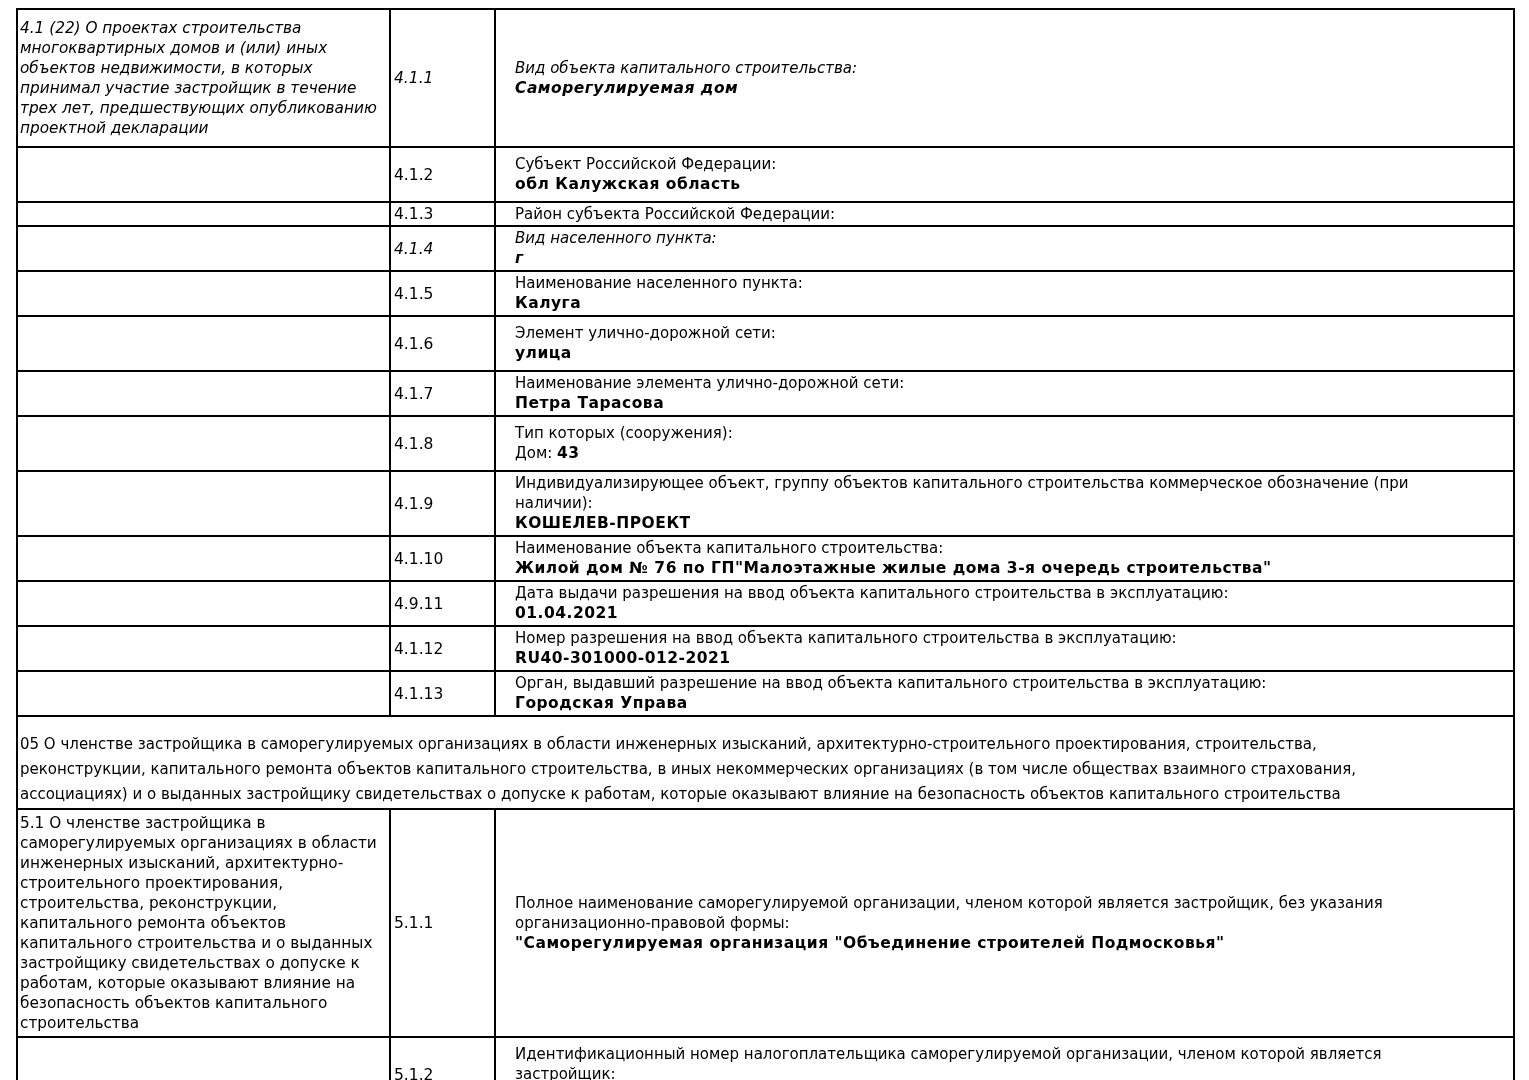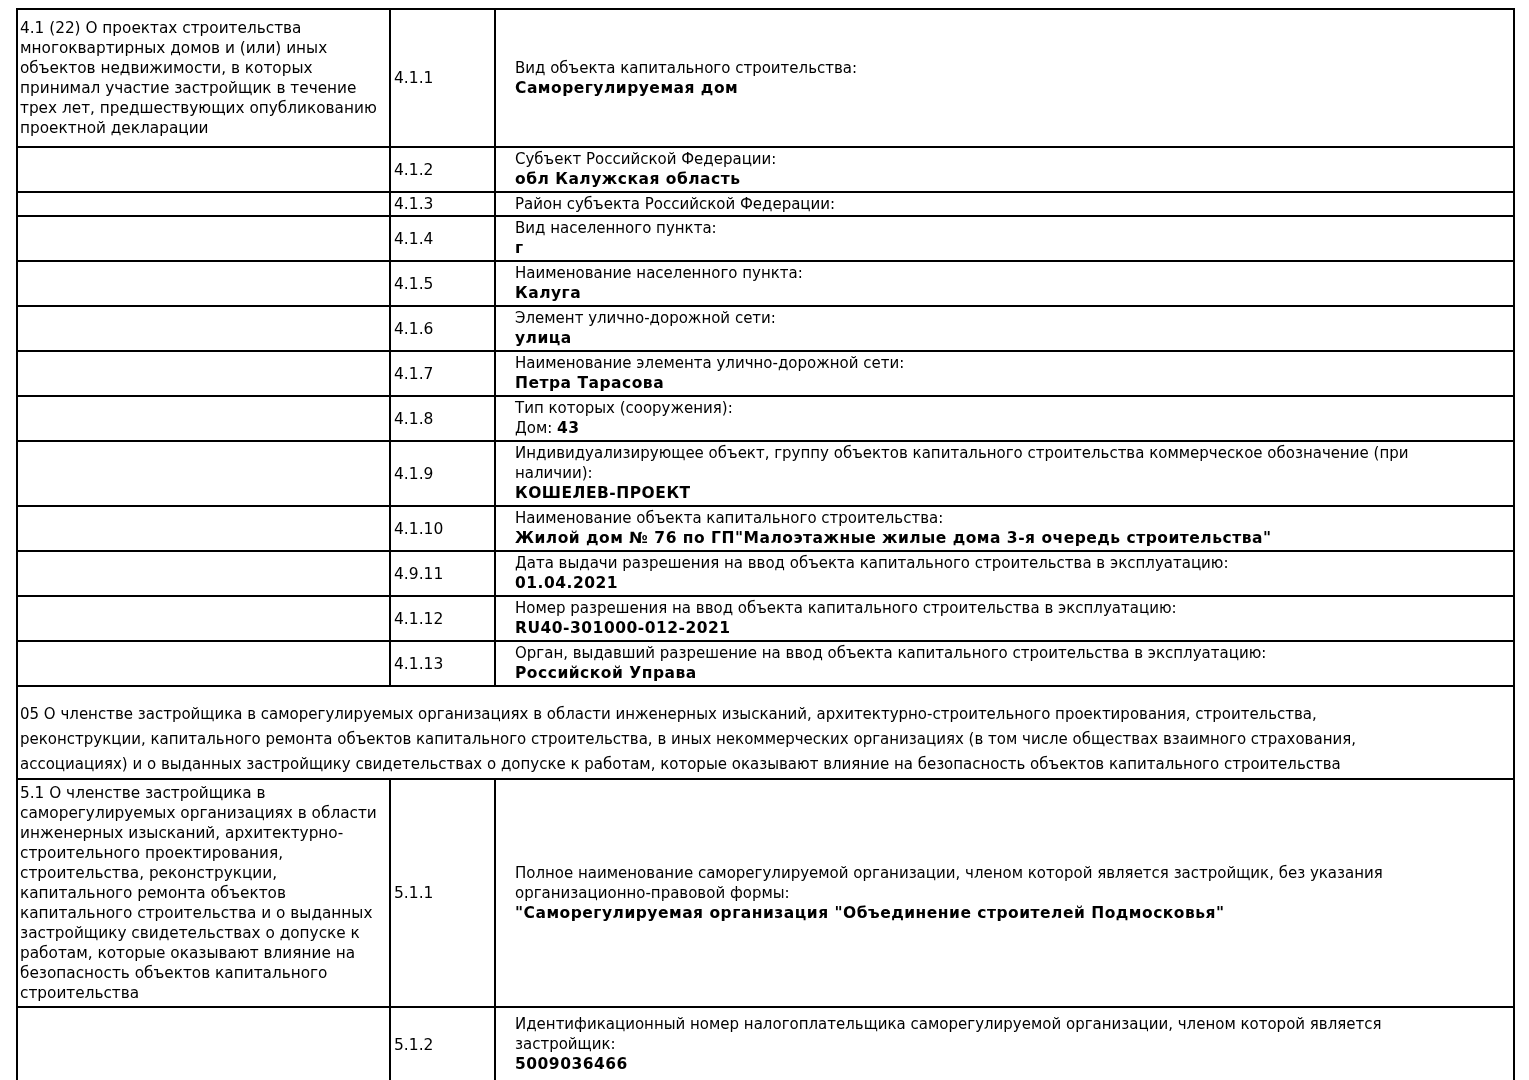--- a/index.html
+++ b/index.html
@@ -57,24 +57,24 @@
     font-size: 15px;
     letter-spacing: 0;
   }
   td.section-cell {
     padding: 15px 4px 1px 2px;
     font-size: 15px;
     line-height: 25px;
   }
   .section-text { max-width: 1412px; }
 
-  tr.rh125 { height: 138px; }
-  tr.rh47  { height: 45px; }
+  tr.rh125 { height: 138px; font-style: italic; }
+  tr.rh47  { height: 55px; }
   tr.rh25  { height: 19px; }
-  tr.rh41  { height: 41px; }
+  tr.rh41  { height: 41px; font-style: italic; }
   tr.rh45  { height: 45px; }
   tr.rh43  { height: 43px; }
   tr.rh58  { height: 58px; }
   tr.rh75  { height: 75px; }
   tr.rh225 { height: 228px; }
   tr.rh70  { height: 70px; }
 </style>
 </head>
 <body>
 
@@ -192,21 +192,21 @@
         <div class="label">Номер разрешения на ввод объекта капитального строительства в эксплуатацию:</div>
         <div class="value"><span class="vprefix"></span><span>RU40-301000-012-2021</span></div>
       </td>
     </tr>
 
     <tr class="rh45">
       <td class="c1"></td>
       <td class="c2">4.1.13</td>
       <td class="c3">
         <div class="label">Орган, выдавший разрешение на ввод объекта капитального строительства в эксплуатацию:</div>
-        <div class="value"><span class="vprefix"></span><span>Российской Управа</span></div>
+        <div class="value"><span class="vprefix"></span><span>Городская Управа</span></div>
       </td>
     </tr>
 
     <tr class="rh75">
       <td class="section-cell" colspan="3">
         <div class="section-text">05 О членстве застройщика в саморегулируемых организациях в области инженерных изысканий, архитектурно-строительного проектирования, строительства, реконструкции, капитального ремонта объектов капитального строительства, в иных некоммерческих организациях (в том числе обществах взаимного страхования, ассоциациях) и о выданных застройщику свидетельствах о допуске к работам, которые оказывают влияние на безопасность объектов капитального строительства</div>
       </td>
     </tr>
 
     <tr class="rh225">

